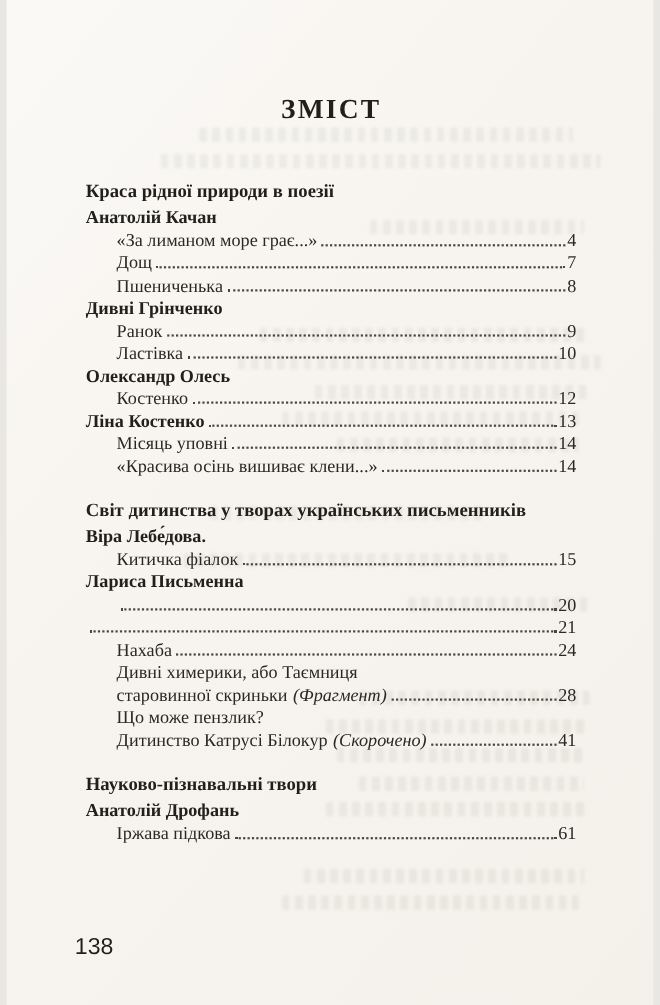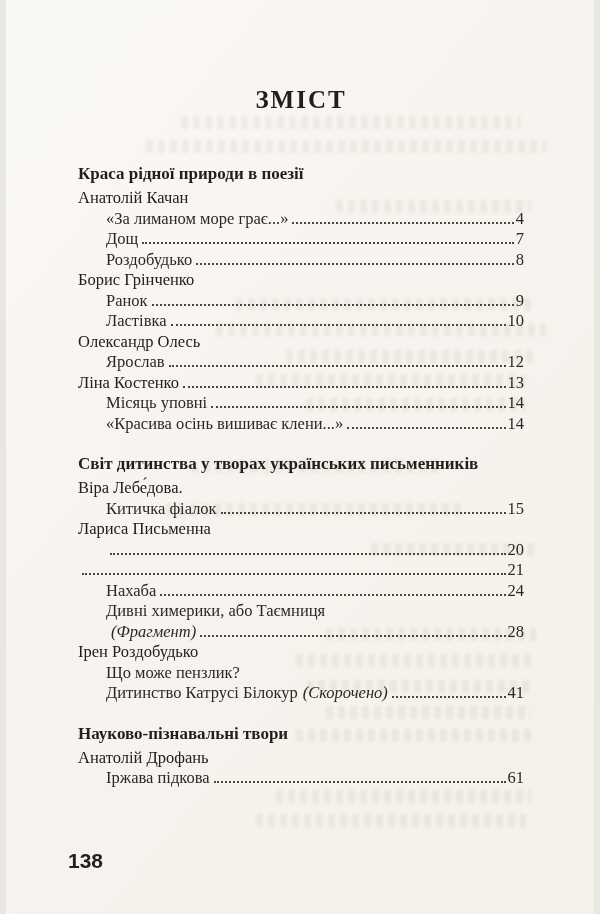--- a/index.html
+++ b/index.html
@@ -25,30 +25,30 @@
   .section-heading {
     font-weight:bold; text-align:left; font-size:17px; line-height:21px;
     margin:19px 0 4px; color:#211f1b;
   }
   .section:first-of-type .section-heading { margin-top:49px; }
   .entry {
     display:flex; align-items:baseline;
     font-size:16.5px; line-height:20.5px; white-space:nowrap;
   }
   .entry.title-row { padding-left:28px; }
-  .entry.author .entry-text { font-weight:normal; color:#22201c; }
+  .entry.author .entry-text { font-weight:bold; color:#22201c; }
   .entry-italic { font-style:italic; margin-left:5px;text-align:right; }
   .leader {
     flex:1 1 auto; min-width:12px; align-self:baseline;
     border-bottom:2px dotted #4a463f; margin:0 2px 3px 4px;
   }
   .pagenum { white-space:nowrap; }
   .footer-page-number {
     position:absolute; left:62px; top:849px; z-index:1;
-    font-family:"Liberation Sans", sans-serif; font-weight:bold;
+    font-family:"Liberation Sans", sans-serif; font-weight:normal;
     font-size:21px; color:#211f1b;
   }
 </style>
 </head>
 <body>
 
 <div class="page">
 
   <div class="ghost" style="left:175px;top:116px;width:340px;"></div>
   <div class="ghost" style="left:140px;top:140px;width:400px;"></div>
@@ -81,42 +81,42 @@
             <span class="entry-text">«За лиманом море грає...»</span>
             <span class="leader"></span>
             <span class="pagenum">4</span>
           </div>
           <div class="entry title-row">
             <span class="entry-text">Дощ</span>
             <span class="leader"></span>
             <span class="pagenum">7</span>
           </div>
           <div class="entry title-row">
-            <span class="entry-text">Роздобудько</span>
+            <span class="entry-text">Пшениченька</span>
             <span class="leader"></span>
             <span class="pagenum">8</span>
           </div>
           <div class="entry author">
-            <span class="entry-text">Борис Грінченко</span>
+            <span class="entry-text">Дивні Грінченко</span>
           </div>
           <div class="entry title-row">
             <span class="entry-text">Ранок</span>
             <span class="leader"></span>
             <span class="pagenum">9</span>
           </div>
           <div class="entry title-row">
             <span class="entry-text">Ластівка</span>
             <span class="leader"></span>
             <span class="pagenum">10</span>
           </div>
           <div class="entry author">
             <span class="entry-text">Олександр Олесь</span>
           </div>
           <div class="entry title-row">
-            <span class="entry-text">Ярослав</span>
+            <span class="entry-text">Костенко</span>
             <span class="leader"></span>
             <span class="pagenum">12</span>
           </div>
           <div class="entry author">
             <span class="entry-text">Ліна Костенко</span>
             <span class="leader"></span>
             <span class="pagenum">13</span>
           </div>
           <div class="entry title-row">
             <span class="entry-text">Місяць уповні</span>
@@ -152,26 +152,24 @@
           </div>
           <div class="entry title-row">
             <span class="entry-text">Нахаба</span>
             <span class="leader"></span>
             <span class="pagenum">24</span>
           </div>
           <div class="entry title-row">
             <span class="entry-text">Дивні химерики, або Таємниця</span>
           </div>
           <div class="entry title-row">
+            <span class="entry-text">старовинної скриньки</span>
             <span class="entry-italic">(Фрагмент)</span>
             <span class="leader"></span>
             <span class="pagenum">28</span>
-          </div>
-          <div class="entry author">
-            <span class="entry-text">Ірен Роздобудько</span>
           </div>
           <div class="entry title-row">
             <span class="entry-text">Що може пензлик?</span>
           </div>
           <div class="entry title-row">
             <span class="entry-text">Дитинство Катрусі Білокур</span>
             <span class="entry-italic">(Скорочено)</span>
             <span class="leader"></span>
             <span class="pagenum">41</span>
           </div>

